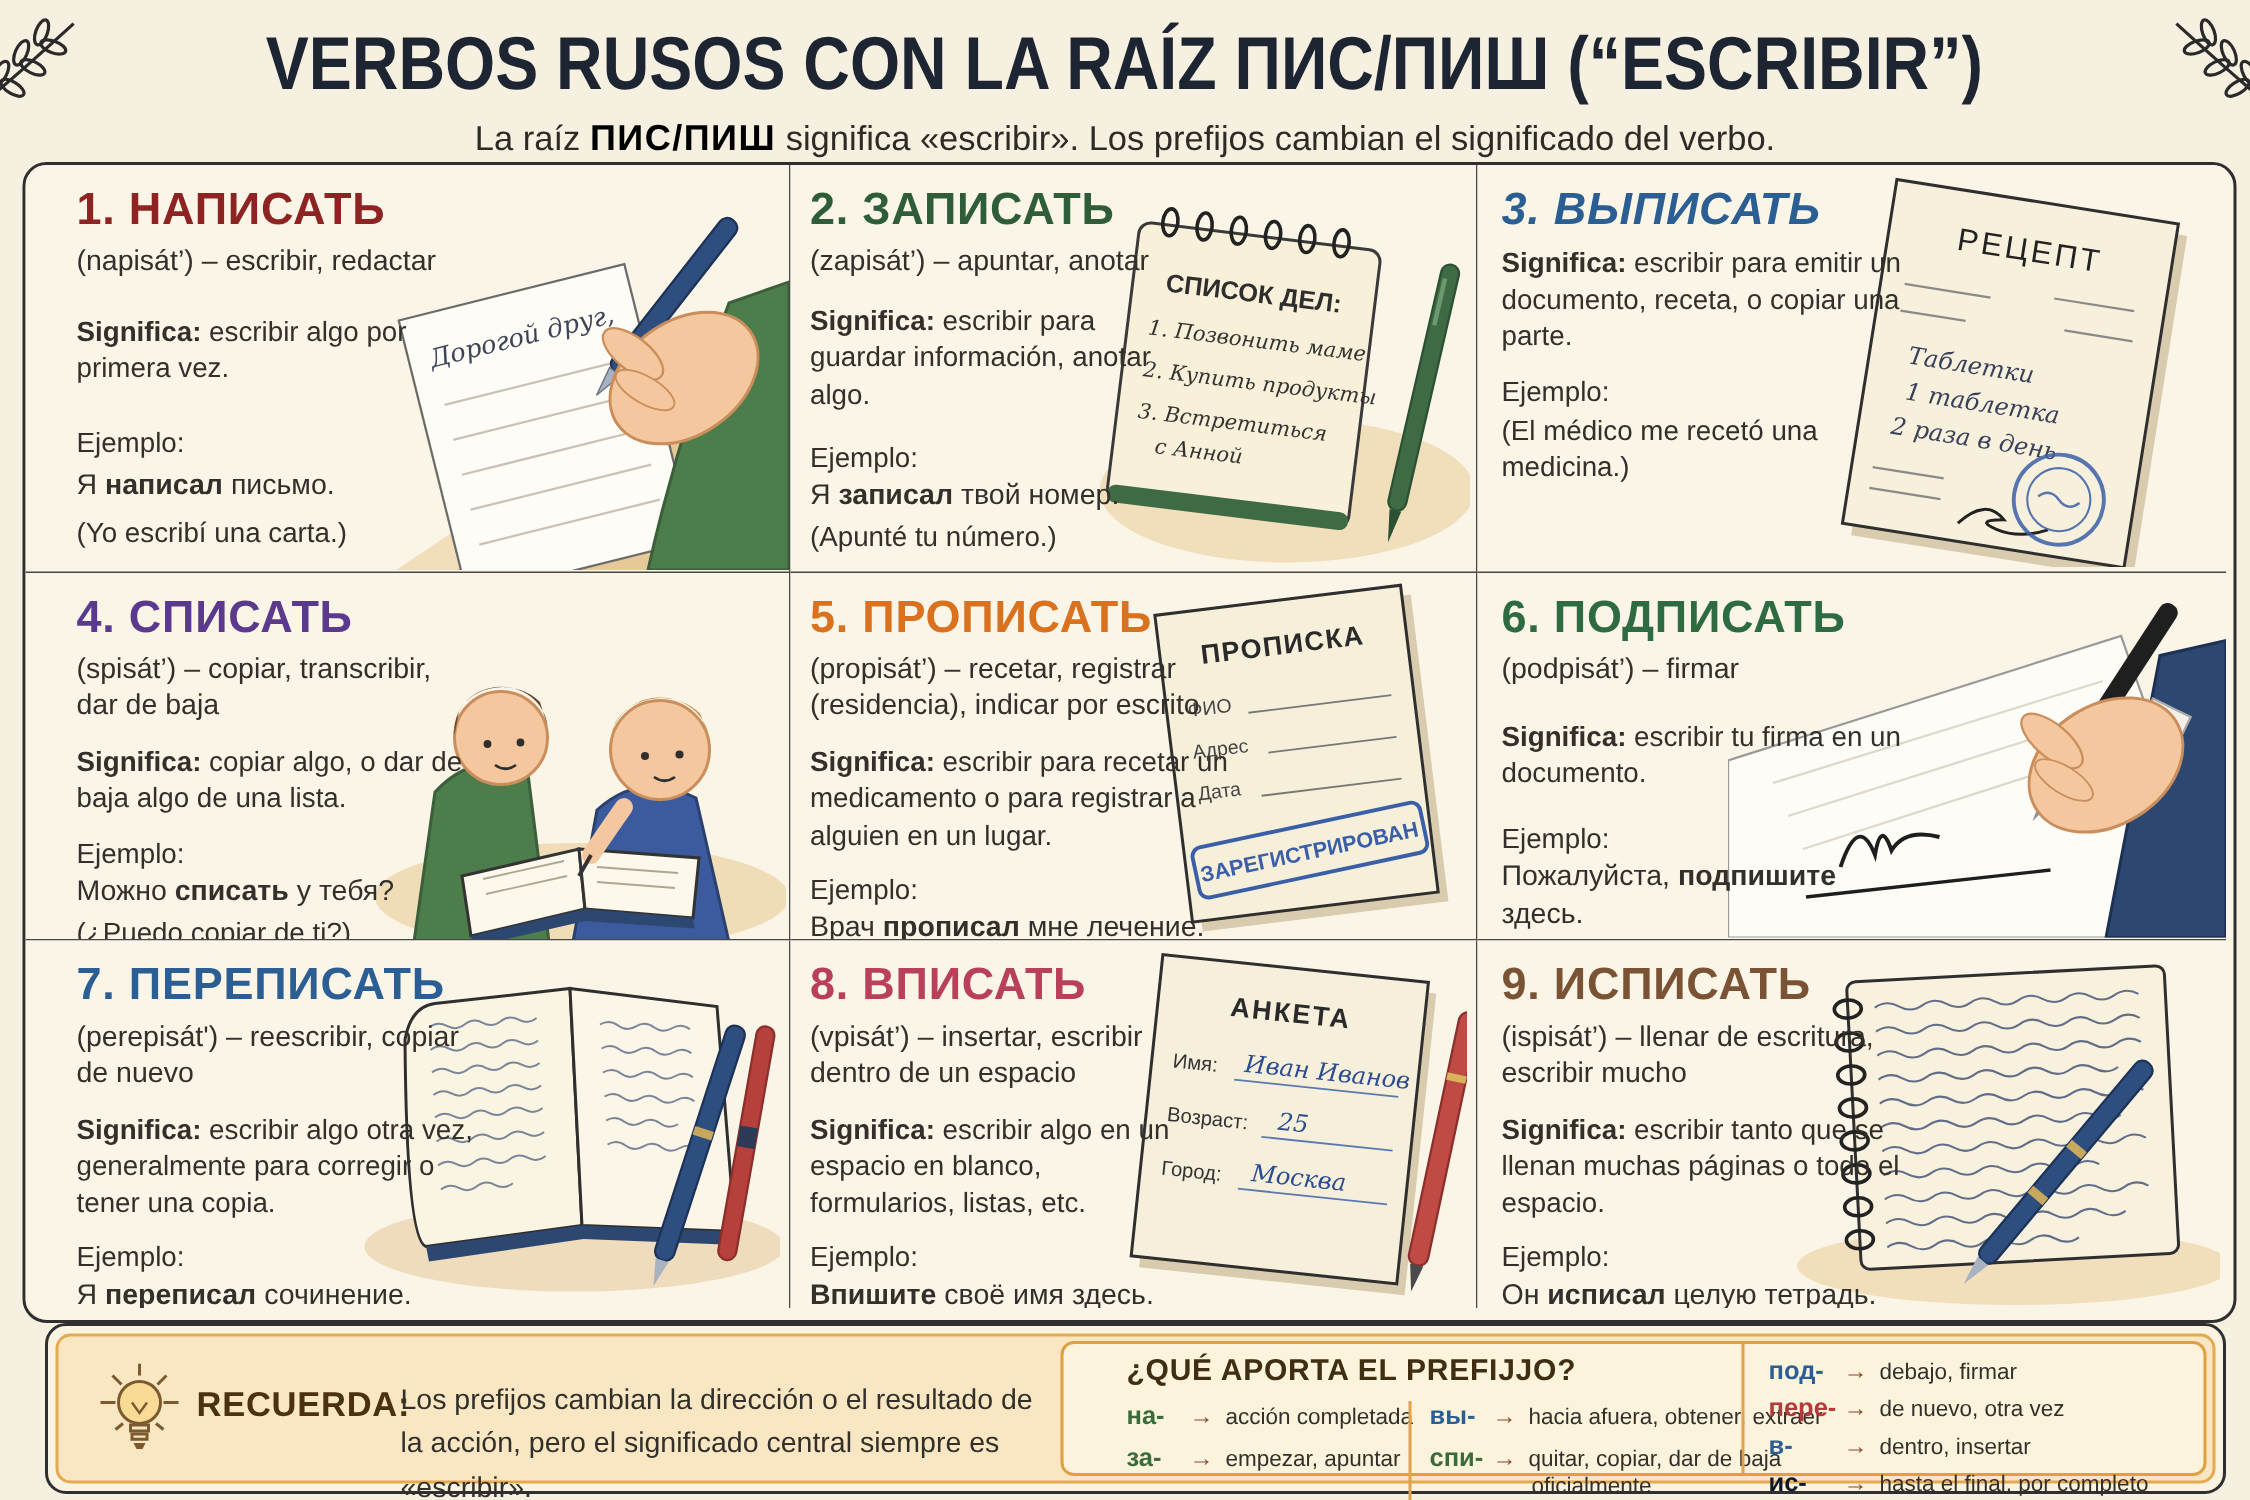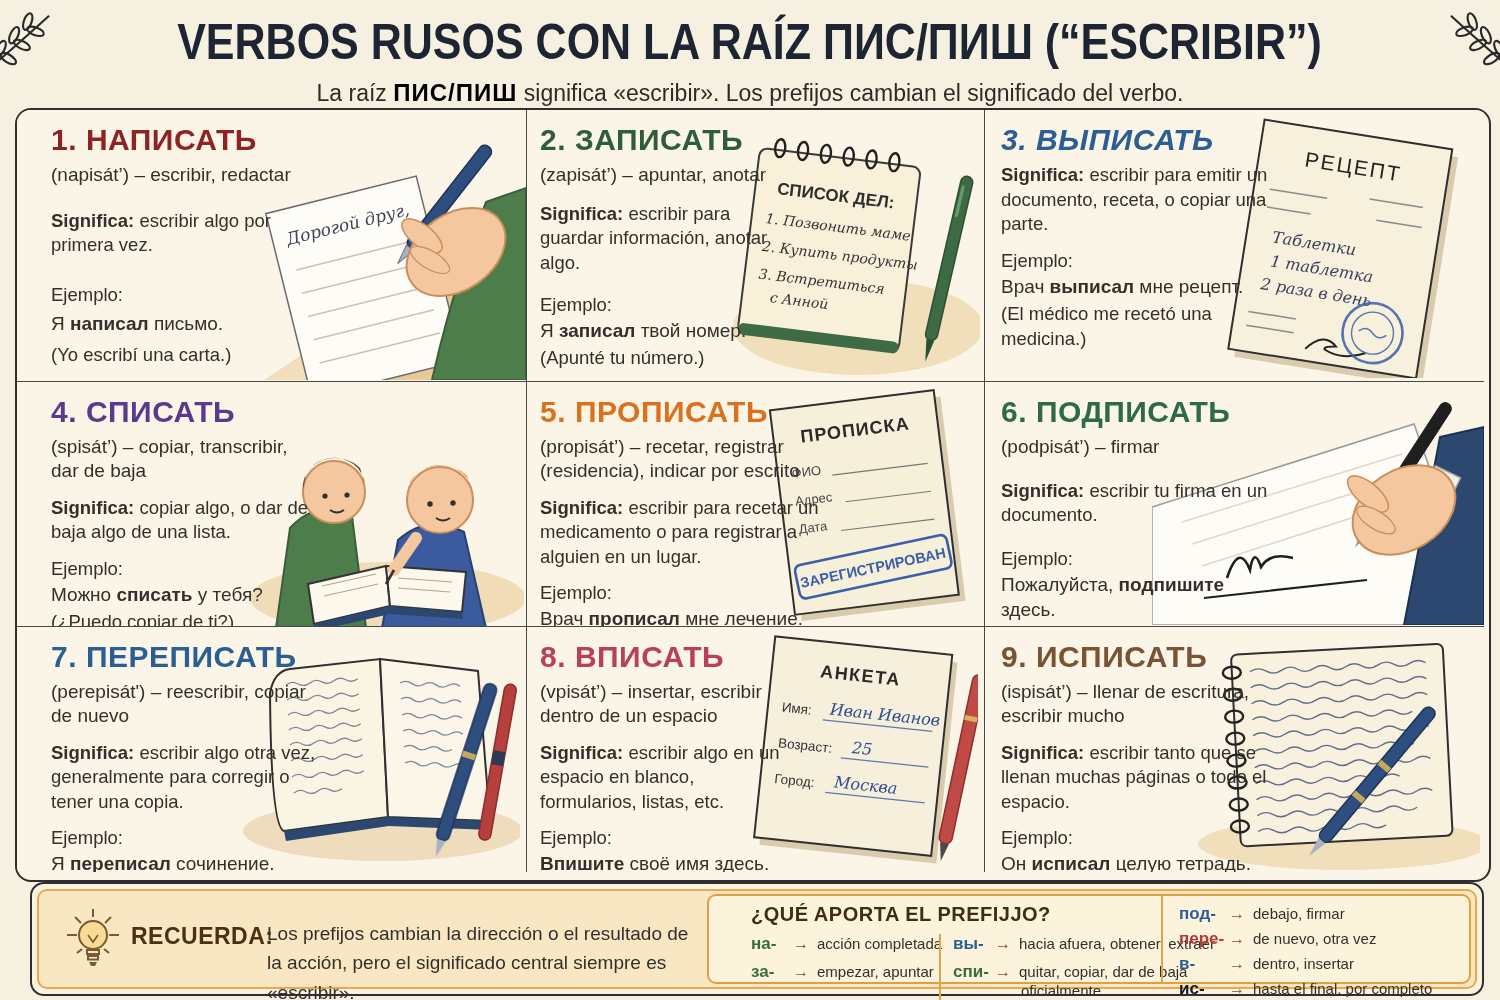--- a/index.html
+++ b/index.html
@@ -217,21 +217,20 @@
             <circle cx="192" cy="212" r="30" stroke-width="2.6"></circle>
             <circle cx="192" cy="212" r="21" stroke-width="1.4"></circle>
             <path d="M178,212 q7,-7 14,0 q7,7 14,0" stroke-width="1.6"></path>
           </g>
         </g>
       </svg>
       <div class="ctext">
         <div class="ctitle" style="color: rgb(43, 95, 148); font-style: italic;"><span>3.</span> <span>ВЫПИСАТЬ</span></div>
         <p class="sig"><b>Significa:</b> <span>escribir para emitir un documento, receta, o copiar una parte.</span></p>
         <p class="ejl">Ejemplo:</p>
-        <p class="ru"><span>Врач </span><b>выписал</b><span> мне рецепт.</span></p>
         <p class="es">(El médico me recetó una medicina.)</p>
       </div>
     </div>
 
     <div class="card c4 col1">
       <svg class="illus" viewBox="0 0 276 240">
         <ellipse cx="140" cy="210" rx="138" ry="36" fill="#E9CB97" opacity=".6"></ellipse>
         <path d="M42,140 q28,-30 62,-12 L118,240 L28,240 Z" fill="#4E7D4C" stroke="#3A5F3A" stroke-width="2"></path>
         <circle cx="86" cy="104" r="31" fill="#F4C79E" stroke="#C98E5C" stroke-width="2"></circle>
         <path d="M55,102 a31,29 0 0 1 62,-6 l-5,-16 a32,27 0 0 0 -54,6 z" fill="#6B4A2B"></path>

